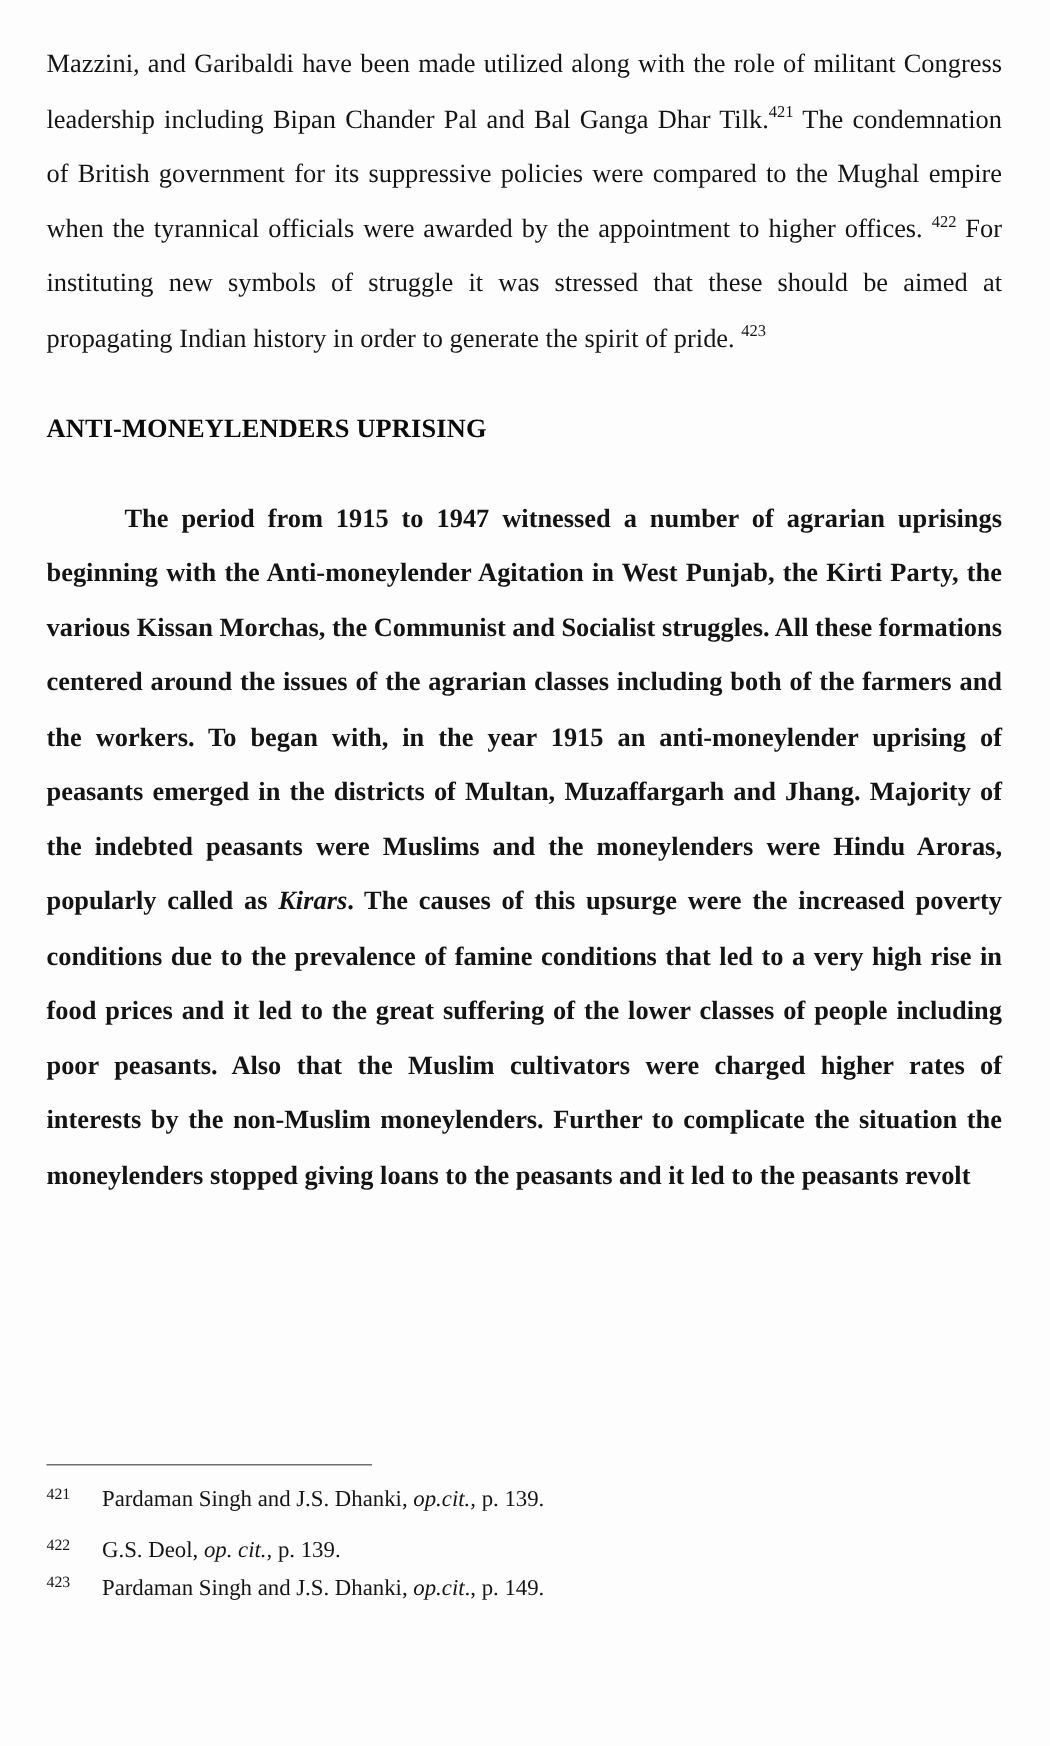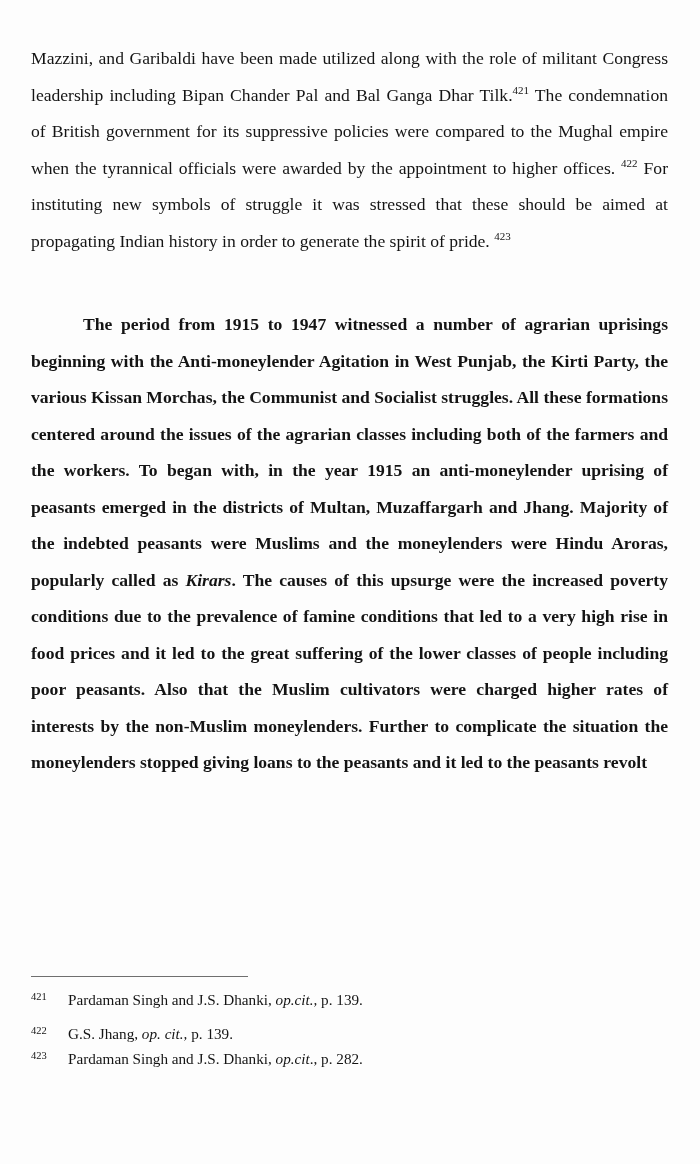--- a/index.html
+++ b/index.html
@@ -15,21 +15,21 @@
     position: relative;
     width: 700px;
     height: 1164px;
     background: #fdfdfd;
     box-sizing: border-box;
     overflow: hidden;
   }
   .content {
     position: absolute;
     left: 31px;
-    top: 40px;
+    top: 24px;
     width: 637px;
   }
   p.body-para {
     margin: 0;
     font-size: 17.6px;
     line-height: 36.5px;
     text-align: justify;
     text-justify: inter-word;
     color: #141414;
     -webkit-font-smoothing: antialiased;
@@ -99,41 +99,42 @@
 <body>
 
 <div class="page">
 
   <div class="content">
 
     <p class="body-para"><span>Mazzini, and Garibaldi have been made utilized along with the role of militant Congress leadership including Bipan Chander Pal and Bal Ganga Dhar Tilk.</span><sup class="fn-ref">421</sup><span>  The condemnation of British government for its suppressive policies were compared to the Mughal empire when the tyrannical officials were awarded by the appointment to higher offices. </span><sup class="fn-ref">422</sup><span> For instituting new symbols of struggle it was stressed that these should be aimed at propagating Indian history in order to generate the spirit of pride. </span><sup class="fn-ref">423</sup></p>
 
     <div class="spacer-before-heading"></div>
 
+    <h2 class="section-heading">ANTI-MONEYLENDERS UPRISING</h2>
 
     <div class="spacer-after-heading"></div>
 
     <p class="body-para indent last-line-left"><span>The period from 1915 to 1947 witnessed a number of agrarian uprisings beginning with the Anti-moneylender Agitation in West Punjab, the Kirti Party, the various Kissan Morchas, the Communist and Socialist struggles.  All these formations centered around the issues of the agrarian classes including both of the farmers and the workers.  To began with, in the year 1915 an anti-moneylender uprising of peasants emerged in the districts of Multan, Muzaffargarh and Jhang.  Majority of the indebted peasants were Muslims and the moneylenders were Hindu Aroras, popularly called as </span><em>Kirars</em><span>.  The causes of this upsurge were the increased poverty conditions due to the prevalence of famine conditions that  led to a very high rise in food prices and it led to the great suffering of the lower classes of people including poor peasants.   Also that the Muslim cultivators were charged higher rates of interests by the non-Muslim moneylenders.   Further to complicate the situation the moneylenders stopped giving loans to the peasants and it led to the peasants revolt</span></p>
 
   </div>
 
   <div class="footnotes">
 
     <div class="fn-rule"></div>
 
     <div class="fn-row">
       <sup class="fn-num">421</sup>
       <div class="fn-text"><span>Pardaman Singh and J.S. Dhanki, </span><em>op.cit.,</em><span> p. 139.</span></div>
     </div>
 
     <div class="fn-row gap-top">
       <sup class="fn-num">422</sup>
-      <div class="fn-text"><span>G.S. Jhang, </span><em>op. cit.,</em><span> p. 139.</span></div>
+      <div class="fn-text"><span>G.S. Deol, </span><em>op. cit.,</em><span> p. 139.</span></div>
     </div>
 
     <div class="fn-row">
       <sup class="fn-num">423</sup>
-      <div class="fn-text"><span>Pardaman Singh and J.S. Dhanki, </span><em>op.cit</em><span>., p. 282.</span></div>
+      <div class="fn-text"><span>Pardaman Singh and J.S. Dhanki, </span><em>op.cit</em><span>., p. 149.</span></div>
     </div>
 
   </div>
 
 </div>
 
 </body></html>

